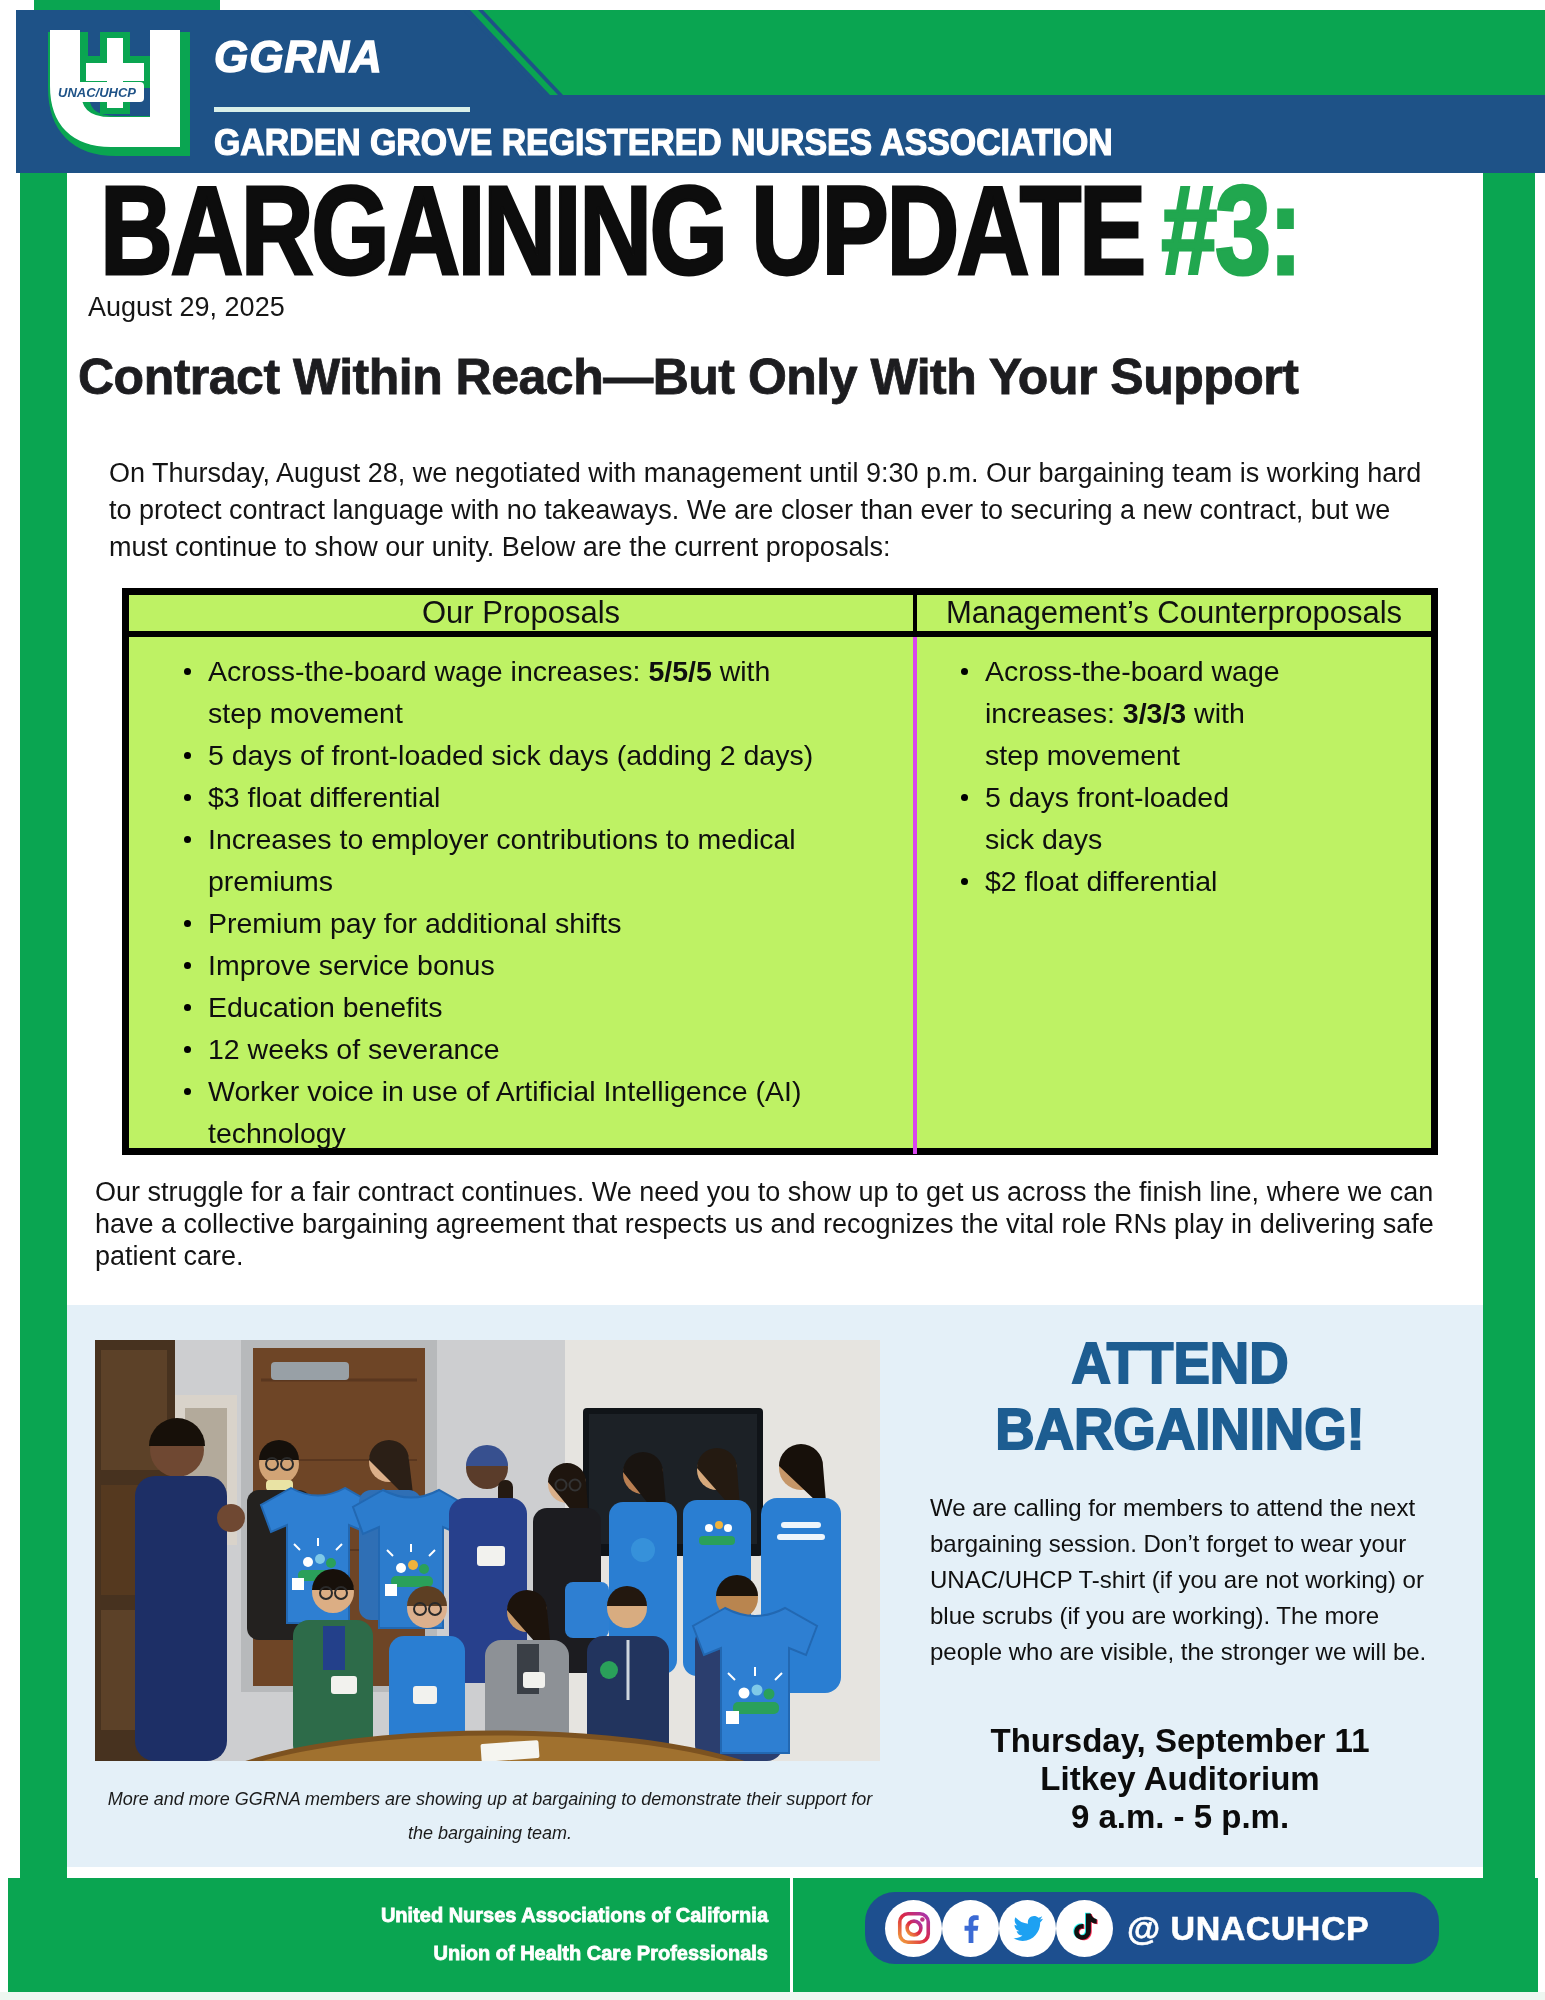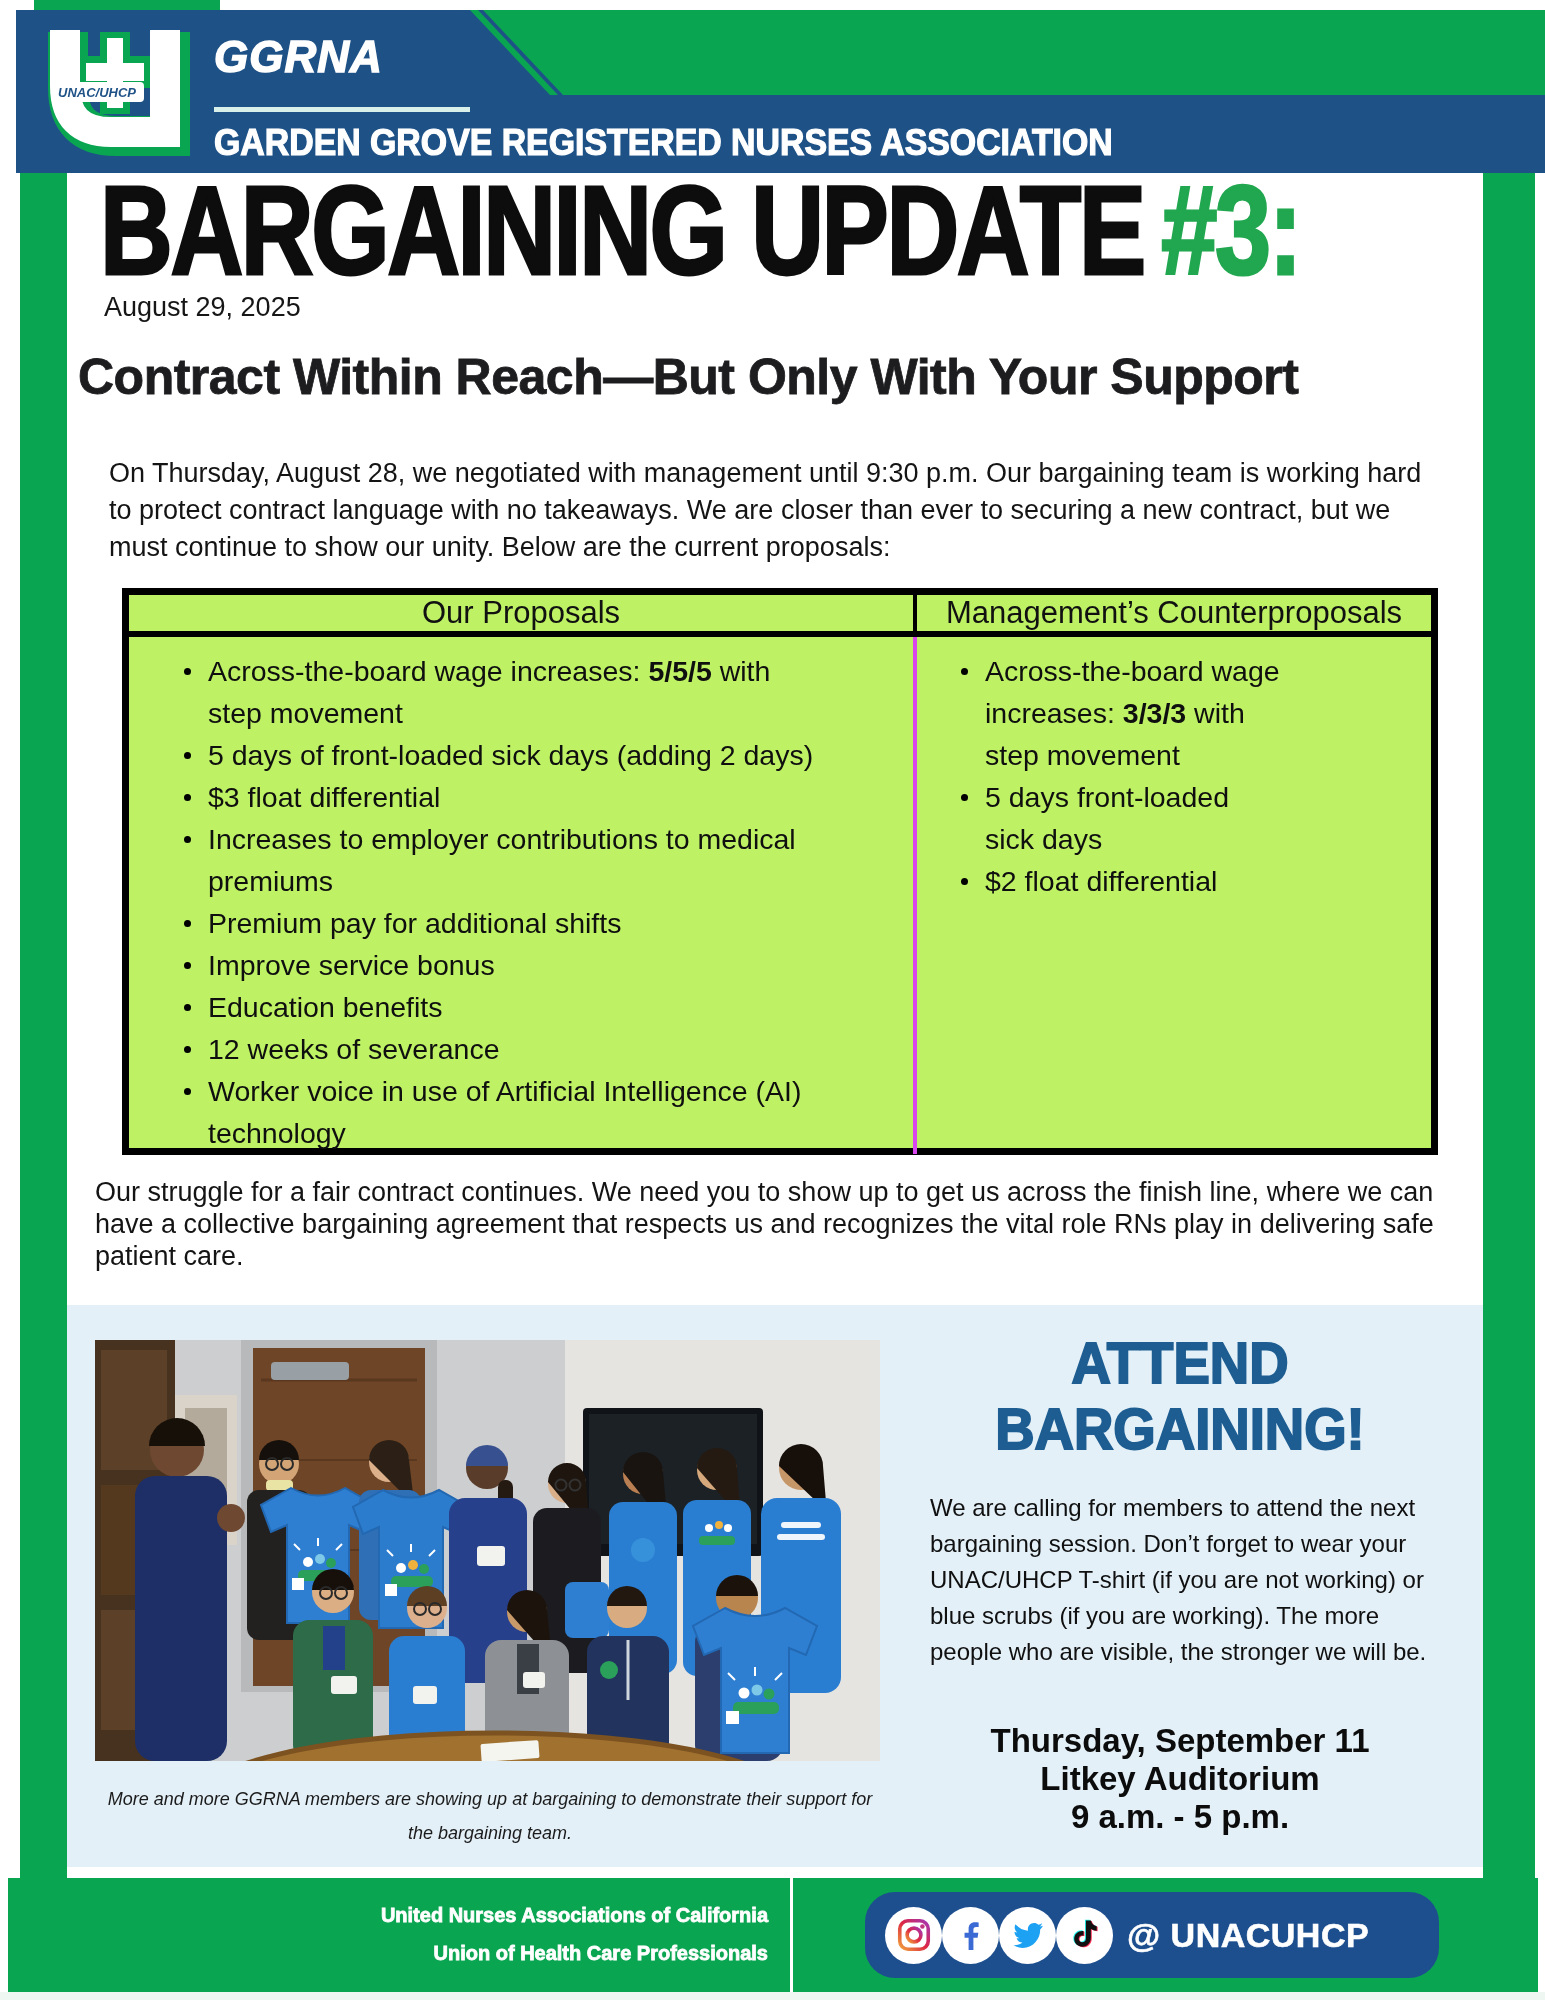--- a/index.html
+++ b/index.html
@@ -27,21 +27,21 @@
   .side-bar.left{left:20px;width:47px;}
   .side-bar.right{left:1483px;width:52px;}
   
   .doc-title{position:absolute;left:100px;top:168px;white-space:nowrap;}
   .doc-title .inner{
     display:inline-block;transform:scaleX(0.80);transform-origin:left top;
     font-size:126px;line-height:1;font-weight:900;letter-spacing:-3px;color:#0d0d0d;
     -webkit-text-stroke:3px #0d0d0d;
   }
   .doc-title .num{color:#21a74f;-webkit-text-stroke:3px #21a74f;margin-left:22px;}
-  .doc-date{position:absolute;left:104px;top:292px;font-size:27px;color:#161616;}
+  .doc-date{position:absolute;left:88px;top:292px;font-size:27px;color:#161616;}
   .headline{
     position:absolute;left:78px;top:348px;width:1400px;font-size:50px;font-weight:700;
     letter-spacing:-0.5px;color:#1d1d20;-webkit-text-stroke:0.8px #1d1d20;white-space:nowrap;
   }
   .intro{position:absolute;left:109px;top:455px;width:1330px;font-size:27px;line-height:37px;color:#141414;}
   
   .ptable{
     position:absolute;left:122px;top:588px;width:1316px;height:567px;box-sizing:border-box;
     border:7px solid #000;display:flex;flex-direction:column;background:#bef264;
   }
@@ -76,21 +76,21 @@
   .attend-event{position:absolute;left:920px;top:1722px;width:520px;text-align:center;
     font-size:33px;font-weight:700;line-height:38px;color:#0c0c0c;}
   
   .footer{position:absolute;left:8px;top:1878px;width:1530px;height:114px;background:#0aa551;}
   .footer-divider{position:absolute;left:782px;top:0;width:3px;height:114px;background:#fff;}
   .footer-org{
     position:absolute;left:30px;top:18px;width:730px;text-align:right;color:#fff;
     font-size:20px;font-weight:700;line-height:38px;-webkit-text-stroke:0.8px #fff;
   }
   .social-bar{
-    position:absolute;left:857px;top:14px;width:574px;height:86px;background:#1d4f8f;
+    position:absolute;left:857px;top:14px;width:574px;height:72px;background:#1d4f8f;
     border-radius:30px;display:flex;align-items:center;padding-left:20px;box-sizing:border-box;
   }
   .sicon{width:57px;height:57px;border-radius:50%;background:#fff;display:flex;align-items:center;justify-content:center;flex:0 0 auto;}
   .handle{color:#fff;font-size:34px;font-weight:700;margin-left:14px;letter-spacing:0.5px;-webkit-text-stroke:0.6px #fff;white-space:nowrap;}
   .bottom-strip{position:absolute;left:0;top:1992px;width:1545px;height:8px;background:#eef7f1;}
 </style>
 </head>
 <body>
 
 <div class="green-tab"></div>

